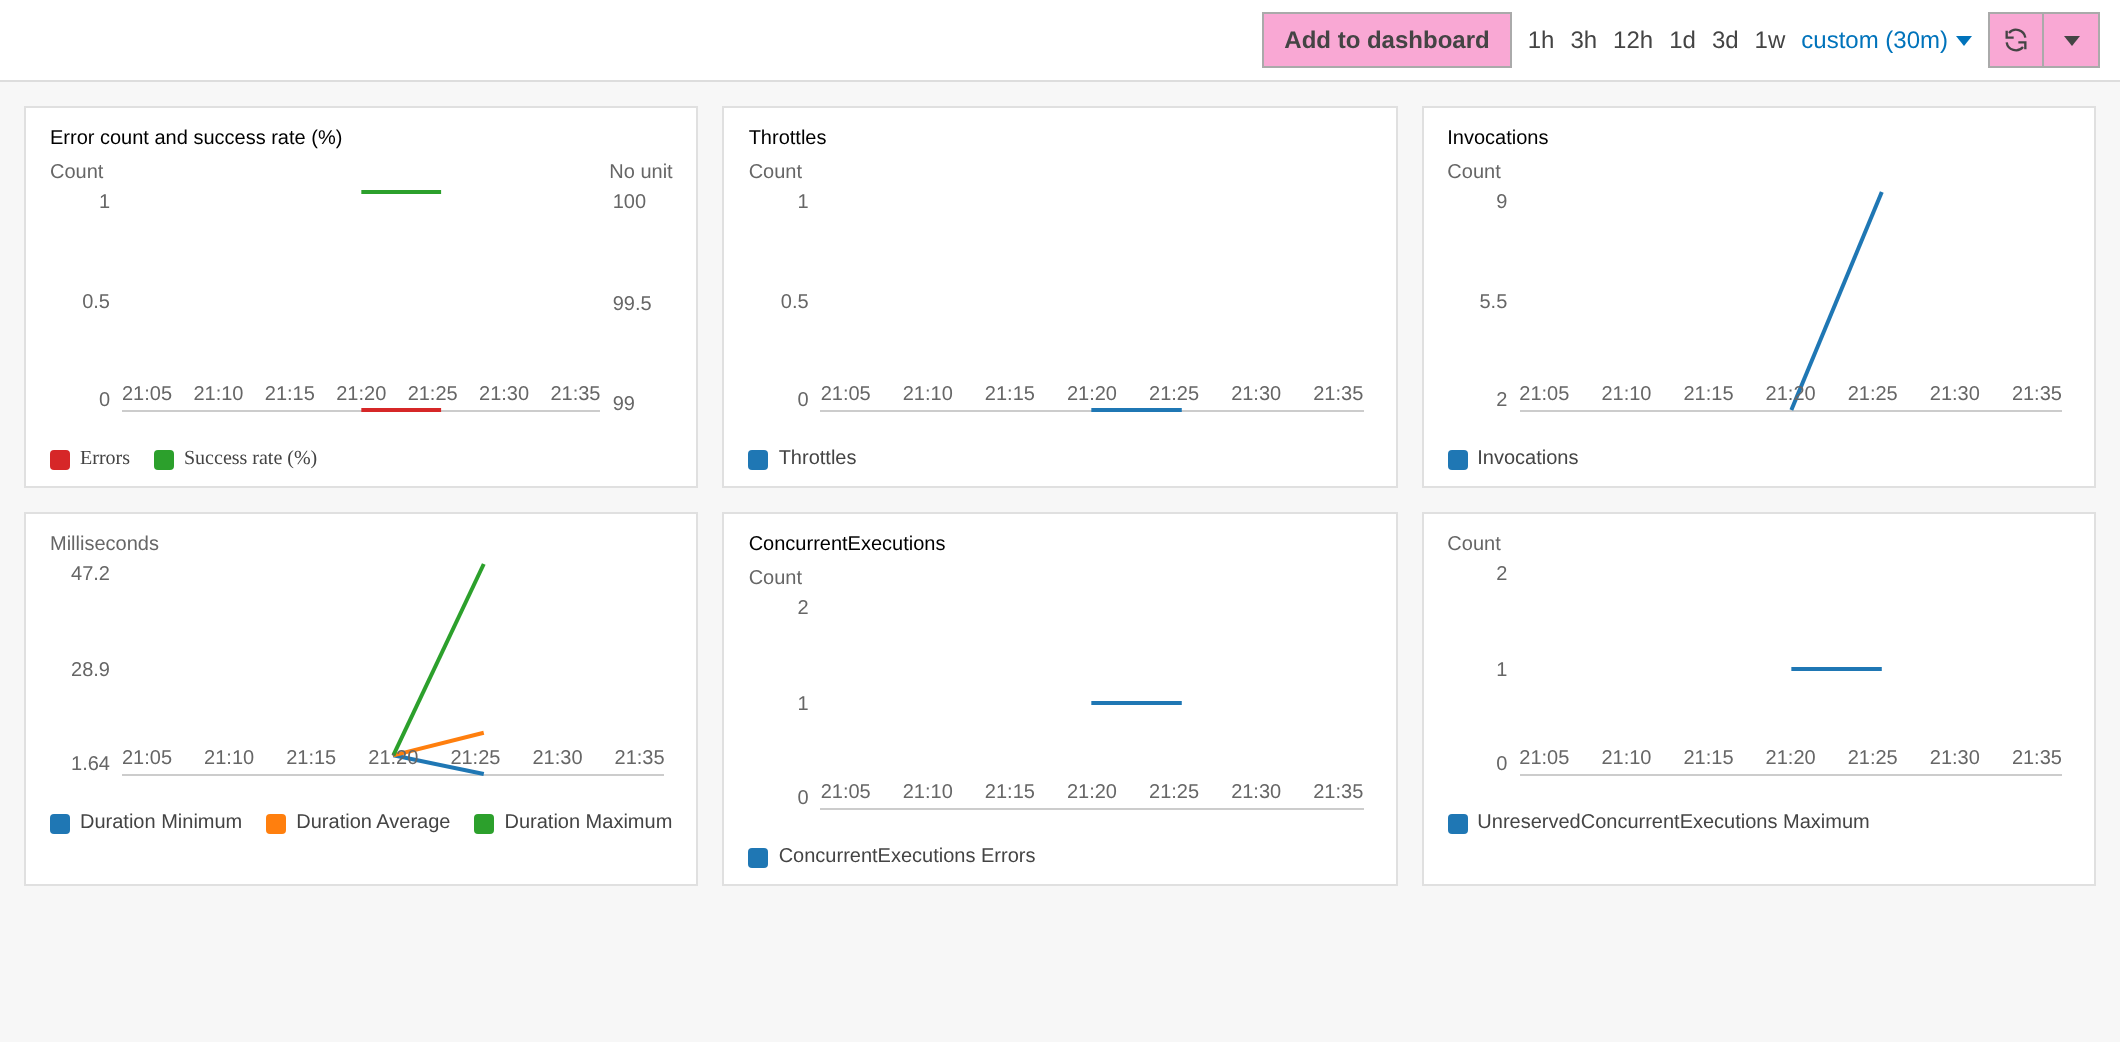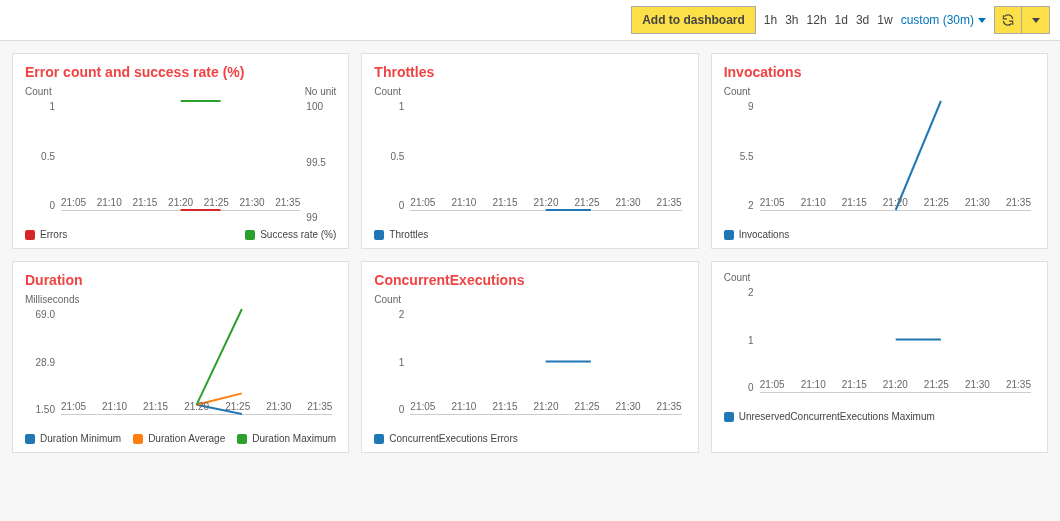--- a/index.html
+++ b/index.html
@@ -20,21 +20,21 @@
     background: #fff;
     border-bottom: 1px solid #ddd;
   }
   .btn {
     display: inline-flex;
     align-items: center;
     justify-content: center;
     height: 28px;
     padding: 0 10px;
     border: 1px solid #aaa;
-    background: #fde047;
+    background: #f9a8d4;
     font-size: 12px;
     font-weight: 700;
     color: #444;
     cursor: pointer;
   }
   .btn-icon { width: 28px; padding: 0; }
   .range-links { display: flex; align-items: center; gap: 8px; font-weight: 400; color: #444; }
   .range-links span { cursor: pointer; }
   .range-links .custom { color: #0073bb; display: inline-flex; align-items: center; gap: 4px; }
   .btn-group { display: inline-flex; }
@@ -44,32 +44,32 @@
     grid-template-columns: repeat(3, 1fr);
     gap: 12px;
     padding: 12px;
   }
   .card {
     background: #fff;
     border: 1px solid #e0e0e0;
     padding: 10px 12px 8px;
     position: relative;
   }
-  .card-title { font-size: 14px; color: #ef4444; margin-bottom: 6px; font-weight: bold; }
+  .card-title { font-size: 10px; color: #000000; margin-bottom: 6px; }
   .y-label { font-size: 10px; color: #666; }
   .y-labels-row { display: flex; justify-content: space-between; }
   .chart-body { position: relative; height: 120px; margin-top: 4px; }
   .chart-body.short { height: 124px; }
   .y-ticks {
     position: absolute; left: 0; top: 0; bottom: 14px; width: 34px;
     display: flex; flex-direction: column; justify-content: space-between;
     font-size: 10px; color: #666; text-align: right; padding-right: 4px;
   }
   .y-ticks-right {
-    position: absolute; right: 0; top: 0; bottom: 2px; width: 34px;
+    position: absolute; right: 0; top: 0; bottom: 12px; width: 34px;
     display: flex; flex-direction: column; justify-content: space-between;
     font-size: 10px; color: #666; text-align: left; padding-left: 4px;
   }
   .plot {
     position: absolute; left: 36px; right: 4px; top: 0; bottom: 14px;
     border-bottom: 1px solid #ccc;
   }
   .plot.with-right { right: 36px; }
   .x-ticks {
     position: absolute; left: 36px; right: 4px; bottom: 16px; height: 12px;
@@ -145,21 +145,21 @@
       <div class="x-ticks with-right">
         <span>21:05</span>
         <span>21:10</span>
         <span>21:15</span>
         <span>21:20</span>
         <span>21:25</span>
         <span>21:30</span>
         <span>21:35</span>
       </div>
     </div>
-    <div class="legend" style="justify-content: space-between;">
+    <div class="legend" style="justify-content: flex-start; font-family: Liberation Serif, serif;">
       <span class="legend-item">
         <span class="swatch" style="background: rgb(214, 39, 40);"></span>
         <span>Errors</span>
       </span>
       <span class="legend-item">
         <span class="swatch" style="background: rgb(44, 160, 44);"></span>
         <span>Success rate (%)</span>
       </span>
     </div>
   </div>
@@ -222,27 +222,26 @@
     </div>
     <div class="legend">
       <span class="legend-item">
         <span class="swatch" style="background: rgb(31, 119, 180);"></span>
         <span>Invocations</span>
       </span>
     </div>
   </div>
 
   <div class="card">
-    <div class="card-title">Duration</div>
     <div class="y-label">Milliseconds</div>
     <div class="chart-body">
       <div class="y-ticks">
-        <span>69.0</span>
+        <span>47.2</span>
         <span>28.9</span>
-        <span>1.50</span>
+        <span>1.64</span>
       </div>
       <div class="plot">
         <svg class="lines" preserveAspectRatio="none" viewBox="0 0 271 105">
             <polyline points="135.5,95.65956685161983 180.66666666666666,105" fill="none" stroke="#1f77b4" stroke-width="2"></polyline>
             <polyline points="135.5,95.65956685161983 180.66666666666666,84.38339001252908" fill="none" stroke="#ff7f0e" stroke-width="2"></polyline>
             <polyline points="135.5,95.65956685161983 180.66666666666666,0" fill="none" stroke="#2ca02c" stroke-width="2"></polyline>
           </svg>
       </div>
       <div class="x-ticks">
         <span>21:05</span>

